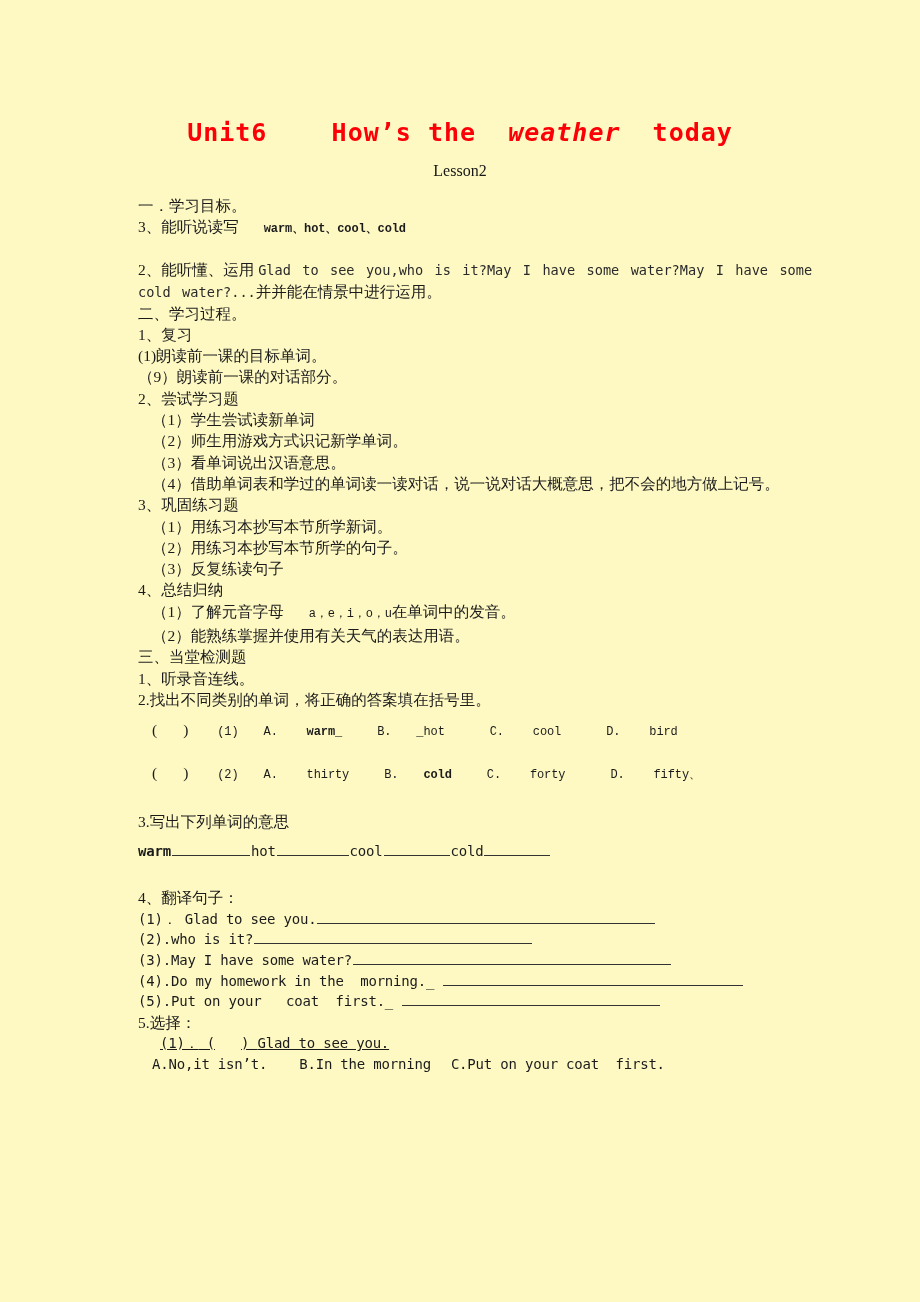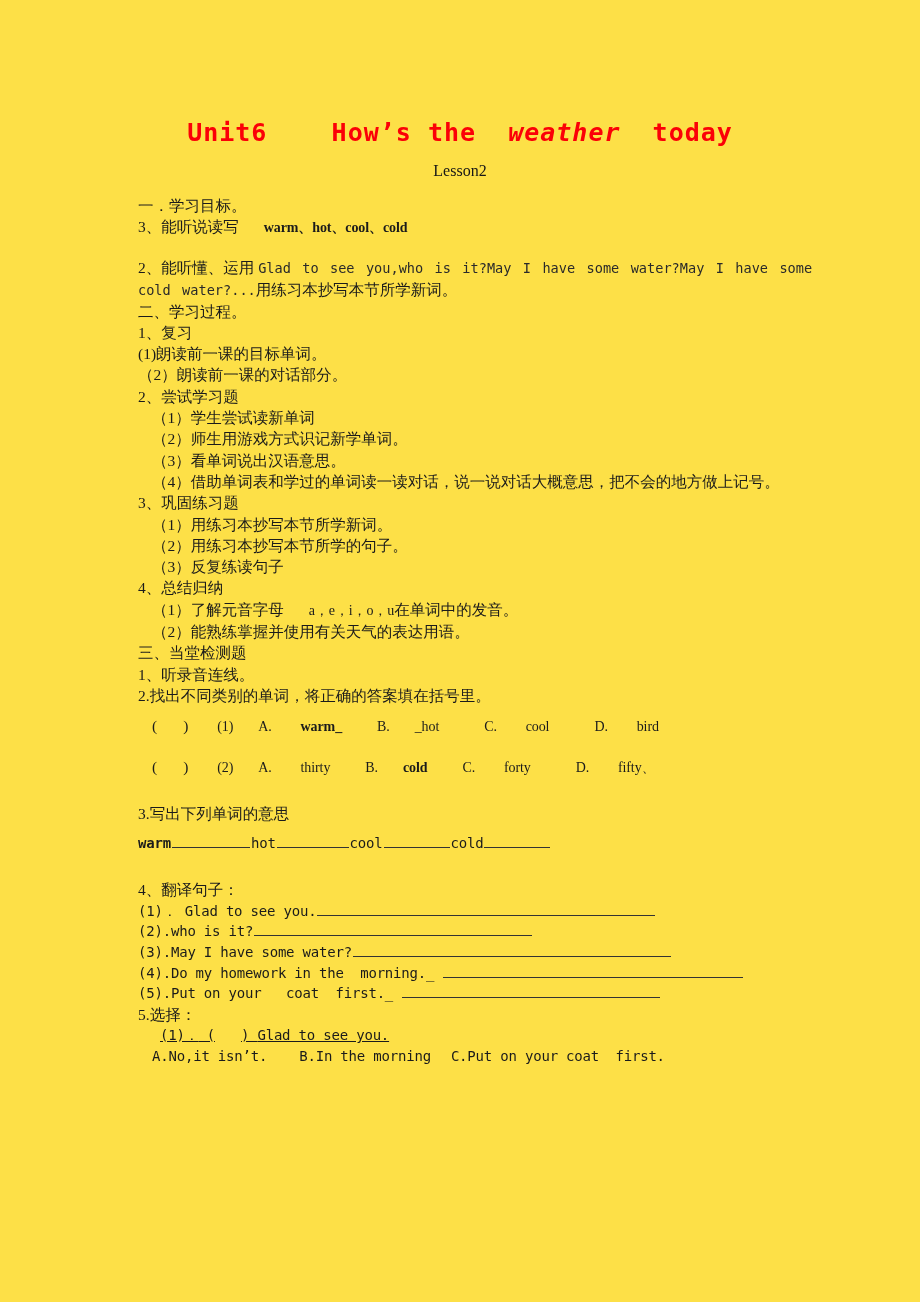--- a/index.html
+++ b/index.html
@@ -12,21 +12,21 @@
     width: 920px;
     height: 1302px;
     position: relative;
     font-family: "Liberation Serif", "DejaVu Serif", serif;
     color: #000000;
     overflow: hidden;
   }
   .page {
     position: absolute;
     inset: 0;
-    background: #fde047;
+    background: #fef9c3;
   }
 
   
   .doc-title {
     position: absolute;
     left: 0;
     top: 118px;
     width: 920px;
     text-align: center;
     color: #fb0007;
@@ -71,22 +71,22 @@
     letter-spacing: -0.2px;
   }
   .ln.tight {
     line-height: 20.6px;
   }
   .gap-sm { height: 9px; }
   .gap-md { height: 18px; }
   .gap-lg { height: 25px; }
 
   .eng {
-    font-family: Liberation Serif, serif;
-    font-size: 14px;
+    font-family: Liberation Mono, monospace;
+    font-size: 12px;
     letter-spacing: -0.1px;
     padding-left: 25px;
   }
   .bold { font-weight: bold; }
 
   
   .goal2 {
     font-size: 15.5px;
     line-height: 22px;
     color: #1b1b1b;
@@ -136,26 +136,26 @@
   <div class="doc-subtitle">Lesson2</div>
 
   <div class="body-area">
 
     <div class="ln">一．学习目标。</div>
 
     <div class="ln"><span>3、能听说读写</span><span class="eng bold">warm、hot、cool、cold</span></div>
 
     <div class="gap-md"></div>
 
-    <div class="goal2"><span>2、能听懂、运用 </span><span class="enwide">Glad to see you,who is it?May I have some water?May I have some cold water?...</span><span>用练习本抄写本节所学新词。</span></div>
+    <div class="goal2"><span>2、能听懂、运用 </span><span class="enwide">Glad to see you,who is it?May I have some water?May I have some cold water?...</span><span>并并能在情景中进行运用。</span></div>
 
     <div class="ln">二、学习过程。</div>
     <div class="ln">1、复习</div>
     <div class="ln">(1)朗读前一课的目标单词。</div>
-    <div class="ln">（2）朗读前一课的对话部分。</div>
+    <div class="ln">（9）朗读前一课的对话部分。</div>
 
     <div class="ln">2、尝试学习题</div>
     <div class="ln indent1">（1）学生尝试读新单词</div>
     <div class="ln indent1">（2）师生用游戏方式识记新学单词。</div>
     <div class="ln indent1">（3）看单词说出汉语意思。</div>
     <div class="ln indent1">（4）借助单词表和学过的单词读一读对话，说一说对话大概意思，把不会的地方做上记号。</div>
 
     <div class="ln">3、巩固练习题</div>
     <div class="ln indent1">（1）用练习本抄写本节所学新词。</div>
     <div class="ln indent1">（2）用练习本抄写本节所学的句子。</div>

